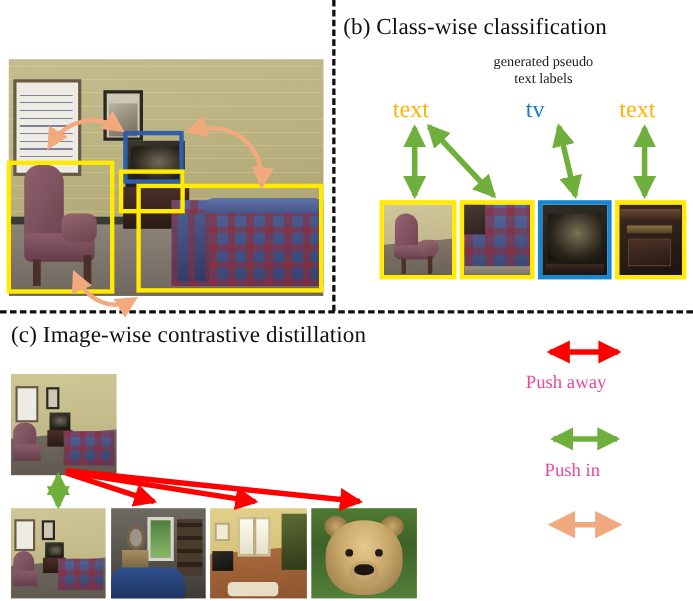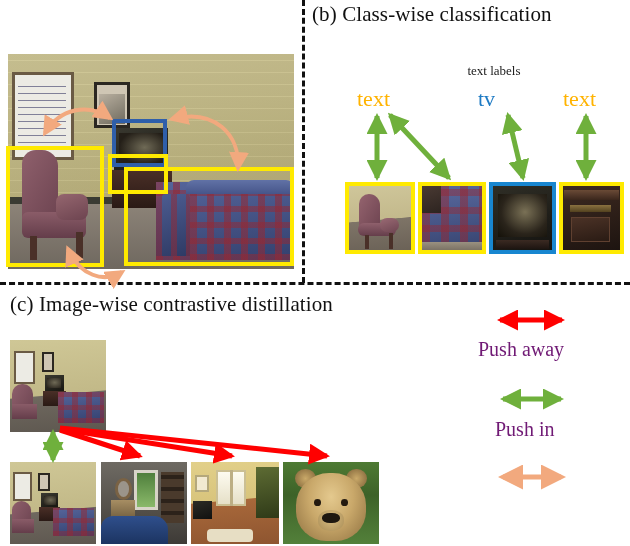--- a/index.html
+++ b/index.html
@@ -9,21 +9,21 @@
     position:relative;overflow:hidden;
   }
   .fig{position:absolute;left:0;top:0;width:630px;height:546px;}
 
   
   .panel-title{
     position:absolute;font-size:21px;color:#111;white-space:nowrap;
     font-family:"Liberation Serif", serif;letter-spacing:.1px;
   }
   #title-a{left:10px;top:2px;}
-  #title-b{left:312px;top:2px;}
+  #title-b{left:312px;top:12px;}
   #title-c{left:10px;top:292px;}
 
   
   .divider-v{
     position:absolute;left:302px;top:0px;width:0;height:283px;
     border-left:3px dashed #111;
   }
   .divider-h{
     position:absolute;left:0px;top:282px;width:630px;height:0;
     border-top:3px dashed #111;
@@ -171,21 +171,21 @@
   .c-bear .bb-snout{position:absolute;left:36%;top:58%;width:28%;height:26%;border-radius:46%;
     background:radial-gradient(ellipse at 50% 40%,#d8bd83,#a98c55);}
   .c-bear .bb-nose{position:absolute;left:41%;top:62%;width:18%;height:12%;border-radius:46%;background:#1d1710;}
 
   
   .plabel{position:absolute;font-size:22px;font-family:"Liberation Serif", serif;white-space:nowrap;}
   .caption-small{position:absolute;font-size:13px;color:#1a1a1a;text-align:center;
     line-height:15px;font-family:"Liberation Serif", serif;}
 
   
-  .legend-label{position:absolute;font-size:20px;color:#701a75;white-space:nowrap;
+  .legend-label{position:absolute;font-size:17px;color:#ec4899;white-space:nowrap;
     font-family:"Liberation Serif", serif;}
 
   svg.overlay{position:absolute;left:0;top:0;width:630px;height:546px;pointer-events:none;}
 </style>
 </head>
 <body>
 
 <div class="fig">
 
   <div class="divider-v"></div>
@@ -214,20 +214,21 @@
     <div class="ph-layer rmA-sofa-arm"></div>
   </div>
 
   <div class="bbox yellow" style="left:6px;top:146px;width:98px;height:121px;"></div>
   <div class="bbox blue" style="left:112px;top:119px;width:55px;height:48px;"></div>
   <div class="bbox yellow" style="left:108px;top:154px;width:60px;height:40px;"></div>
   <div class="bbox yellow" style="left:124px;top:167px;width:170px;height:99px;"></div>
 
   <div class="panel-title" id="title-b">(b) Class-wise classification</div>
 
+  <div class="caption-small" style="left:404px;top:48px;width:180px;">generated pseudo</div>
   <div class="caption-small" style="left:404px;top:63px;width:180px;">text labels</div>
 
   <div class="plabel" style="left:357px;top:86px;color:#FFB300;">text</div>
   <div class="plabel" style="left:478px;top:86px;color:#1F7BC4;">tv</div>
   <div class="plabel" style="left:563px;top:86px;color:#FFB300;">text</div>
 
   <div class="thumb yellow t-chair" style="left:345px;top:182px;width:70px;height:72px;">
     <div class="c-back"></div>
       <div class="c-seat"></div>
       <div class="c-arm"></div>

